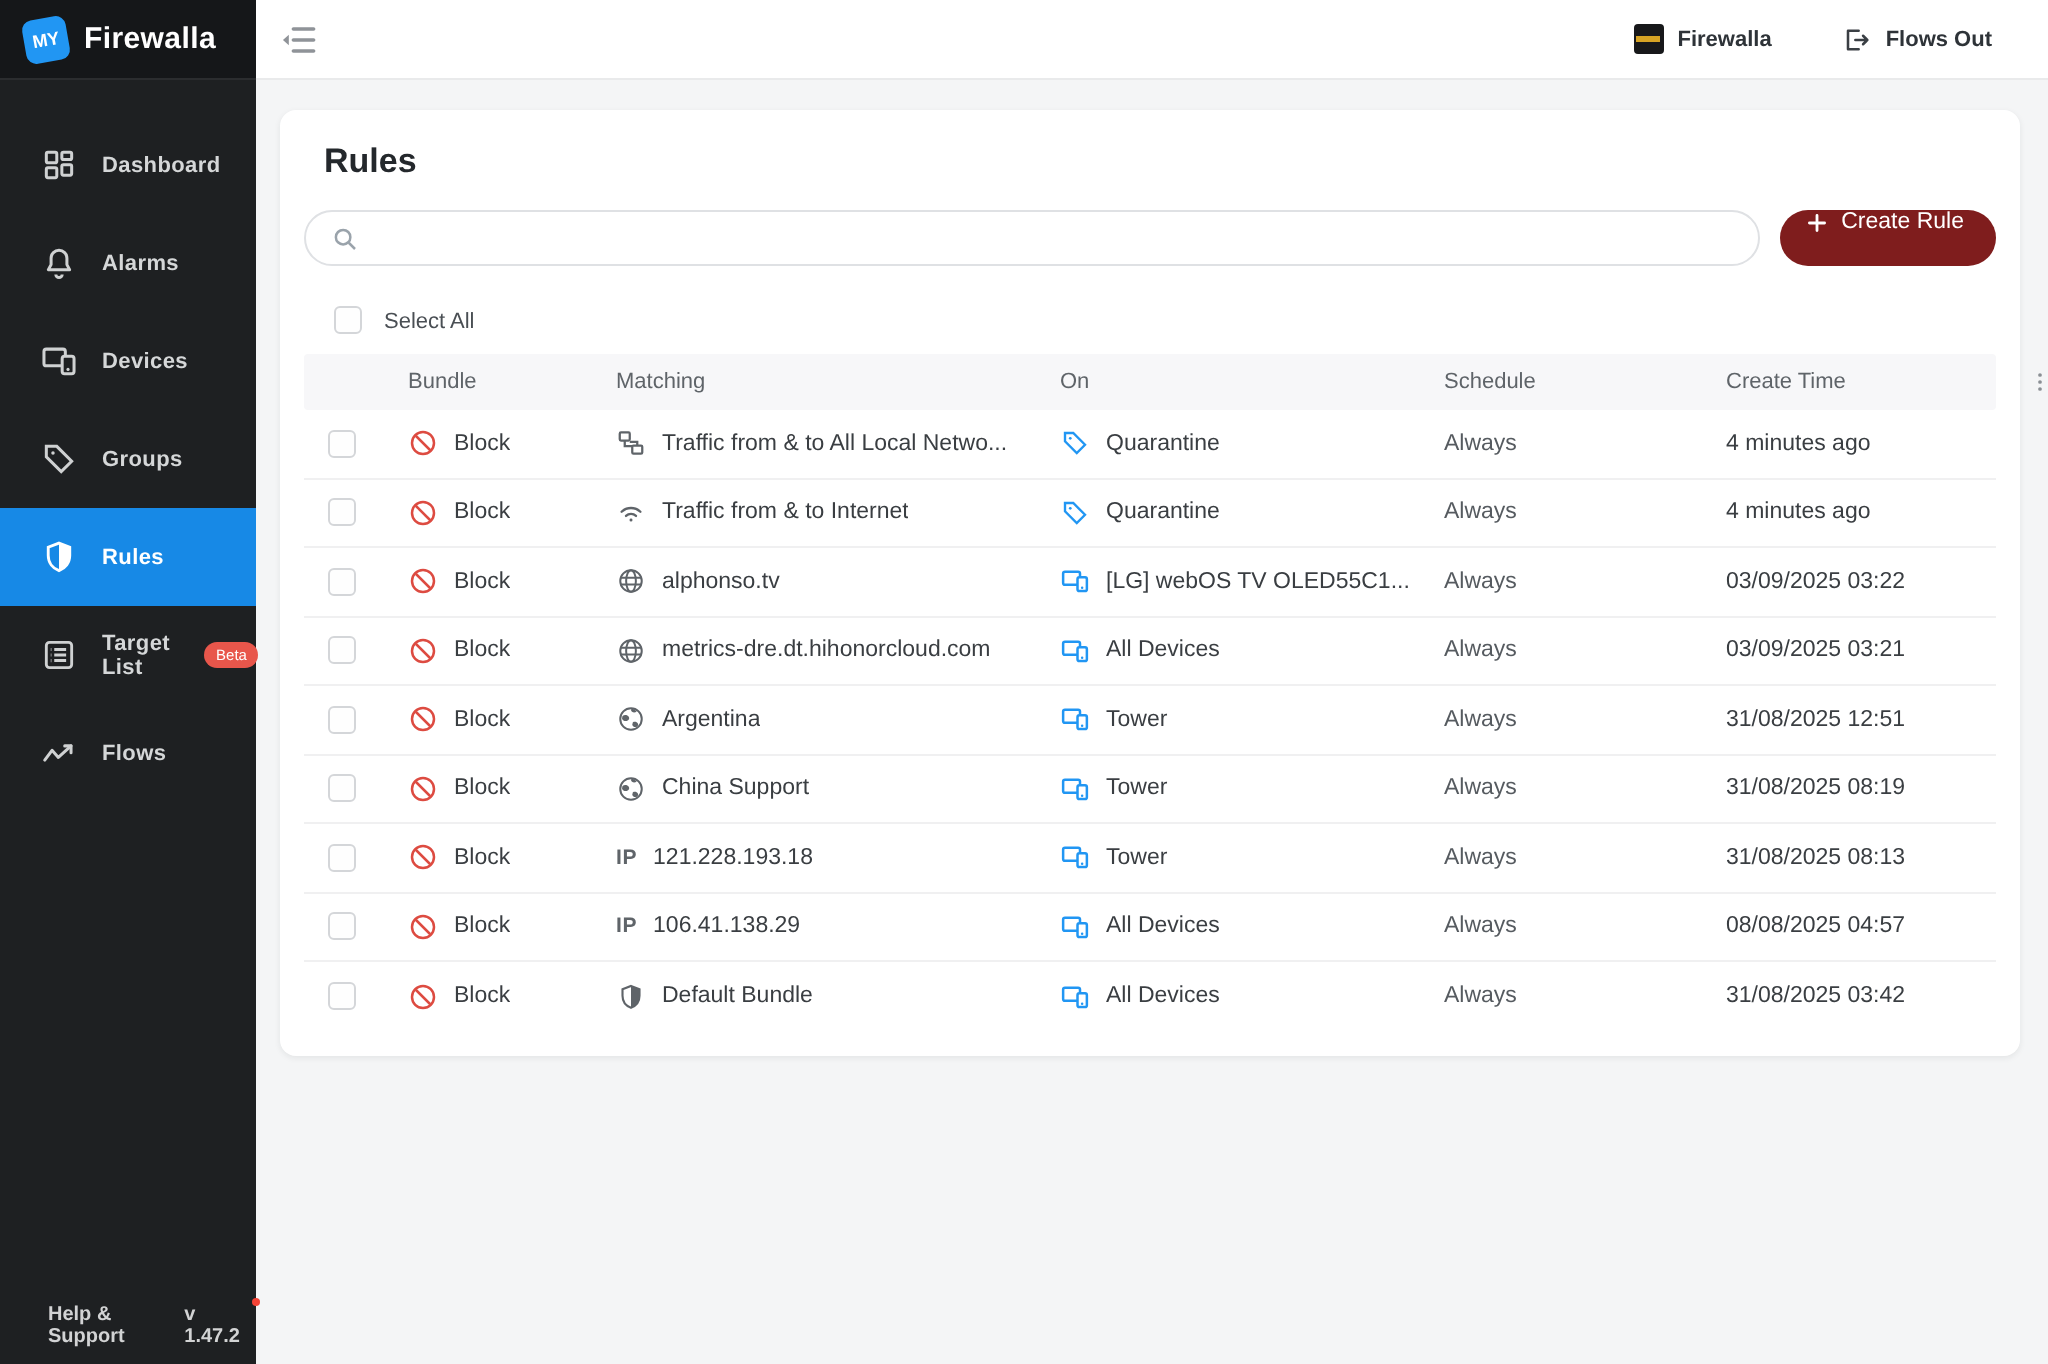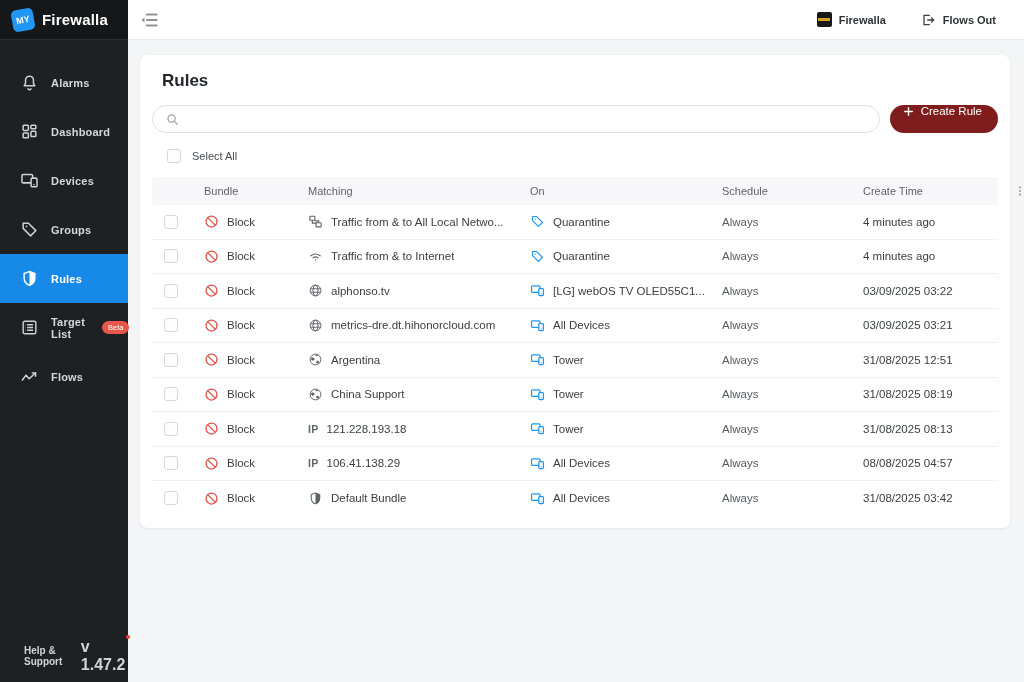--- a/index.html
+++ b/index.html
@@ -13,21 +13,21 @@
   .logo-name { color:#fff; font-size:15px; font-weight:bold; letter-spacing:.2px; }
   .nav { padding-top:18px; }
   .nav-item { height:49px; display:flex; align-items:center; padding-left:20px; gap:12px; color:#d5d7d8; cursor:pointer; }
   .nav-item .nv-ic { width:19px; height:19px; flex:0 0 19px; color:#cfd1d2; }
   .nav-item .nv-label { font-size:11px; font-weight:600; letter-spacing:.2px; }
   .nav-item.active { background:#1789e6; color:#fff; }
   .nav-item.active .nv-ic { color:#fff; }
   .badge-beta { background:#e8564b; color:#fff; font-size:7.5px; font-weight:normal; padding:2px 6px; border-radius:8px; margin-left:5px; }
   .side-footer { position:absolute; bottom:8px; left:10px; width:100%; display:flex; justify-content:space-between; align-items:center; padding:0 12px 0 14px; }
   .side-footer .hs { color:#d2d3d4; font-size:10px; font-weight:600; cursor:pointer; }
-  .side-footer .ver { color:#d2d3d4; font-size:16px; font-weight:600; position:relative; }
+  .side-footer .ver { color:#d2d3d4; font-size:10px; font-weight:600; position:relative; }
   .side-footer .ver::after { content:''; position:absolute; top:-3px; right:-4px; width:4px; height:4px; background:#f44336; border-radius:50%; }
 
   
   .topbar { position:absolute; left:128px; top:0; right:0; height:40px; background:#fff; border-bottom:1px solid #e9eaeb; display:flex; align-items:center; padding:0 28px 0 10px; }
   .fold-btn { width:22px; height:22px; color:#8f9398; cursor:pointer; }
   .topbar-right { margin-left:auto; display:flex; align-items:center; gap:34px; }
   .tb-group { display:flex; align-items:center; gap:7px; cursor:pointer; color:#2e3338; font-size:11px; font-weight:600; }
   .fw-box { width:15px; height:15px; background:#17181a; border-radius:2px; position:relative; }
   .fw-box::after { content:''; position:absolute; left:1.5px; right:1.5px; top:6px; height:3px; background:#d6a324; }
   .signout-ic { width:16px; height:16px; color:#3a3f44; }
@@ -35,21 +35,21 @@
   
   .content { position:absolute; left:128px; top:40px; right:0; bottom:0; background:#f4f5f6; }
   .card { margin:15px 14px 0 12px; background:#fff; border-radius:8px; box-shadow:0 1px 3px rgba(30,35,40,.08); padding:14px 12px 12px; min-height:457px; }
   .page-title { font-size:17px; font-weight:600; color:#24282c; margin:2px 0 14px 10px; }
   .toolbar { display:flex; align-items:center; gap:10px; margin-bottom:12px; }
   .search-wrap { flex:1; height:28px; border:1px solid #dfe1e4; border-radius:14px; display:flex; align-items:center; padding:0 12px; gap:8px; background:#fff; }
   .search-wrap .s-ic { width:15px; height:15px; color:#9aa3ab; flex:0 0 15px; }
   .search-wrap input { border:none; outline:none; flex:1; font-size:12px; font-family:"Liberation Sans",sans-serif; color:#333; background:transparent; }
   .btn-create { height:28px; padding:0 16px 0 12px; border:none; border-radius:14px; background:#7f1d1d; color:#fff; font-size:11.5px; font-weight:500; display:flex; gap:6px; cursor:pointer; font-family:"Liberation Sans",sans-serif; }
   .btn-create .p-ic { width:13px; height:13px; }
-  .selectall-row { display:flex; align-items:center; gap:11px; padding-left:15px; height:22px; margin-bottom:10px; }
+  .selectall-row { display:flex; align-items:flex-end; gap:11px; padding-left:15px; height:22px; margin-bottom:10px; }
   .selectall-row .sa-label { font-size:11px; color:#4a4f54; }
   .checkbox { width:14px; height:14px; border:1.5px solid #d4d6d9; border-radius:3px; background:#fefefe; cursor:pointer; flex:0 0 14px; }
 
   
   .thead, .trow { display:grid; grid-template-columns:40px 104px 222px 192px 141px 150px 1fr; align-items:center; padding:0 12px; }
   .thead { height:28px; background:#f7f7f9; border-radius:2px; }
   .thead .hcell { font-size:11px; color:#5f6469; }
   .thead .h-more { justify-self:end; width:14px; height:14px; color:#8a8f94; cursor:pointer; }
   .trow { height:34.5px; border-bottom:1px solid #f0f0f1; cursor:pointer; }
   .trow:last-child { border-bottom:none; }
@@ -68,34 +68,34 @@
 
 <div class="sidebar">
   <div class="logo-strip">
     <div class="logo-sq">
         <span>MY</span>
       </div>
     <div class="logo-name">Firewalla</div>
   </div>
   <div class="nav">
     <div class="nav-item">
-      <svg class="nv-ic" viewBox="0 0 24 24" fill="none" stroke="currentColor" stroke-width="1.9" stroke-linejoin="round">
-          <path d="M12 4a5 5 0 0 0-5 5v4l-1.7 3.2h13.4L17 13V9a5 5 0 0 0-5-5z"></path>
-          <path d="M10 19.2a2 2 0 0 0 4 0"></path>
-        </svg>
-      <span class="nv-label">Alarms</span>
-    </div>
-    <div class="nav-item">
       <svg class="nv-ic" viewBox="0 0 24 24" fill="none" stroke="currentColor" stroke-width="1.9">
           <rect x="4" y="4" width="6.6" height="6.6" rx="1"></rect>
           <rect x="13.8" y="4" width="6.2" height="4.6" rx="1"></rect>
           <rect x="4" y="13.8" width="6.6" height="6.2" rx="1"></rect>
           <rect x="13.8" y="11.8" width="6.2" height="6.6" rx="1"></rect>
         </svg>
       <span class="nv-label">Dashboard</span>
+    </div>
+    <div class="nav-item">
+      <svg class="nv-ic" viewBox="0 0 24 24" fill="none" stroke="currentColor" stroke-width="1.9" stroke-linejoin="round">
+          <path d="M12 4a5 5 0 0 0-5 5v4l-1.7 3.2h13.4L17 13V9a5 5 0 0 0-5-5z"></path>
+          <path d="M10 19.2a2 2 0 0 0 4 0"></path>
+        </svg>
+      <span class="nv-label">Alarms</span>
     </div>
     <div class="nav-item">
       <svg class="nv-ic" viewBox="0 0 24 24" fill="none" stroke="currentColor" stroke-width="1.9">
           <rect x="2.5" y="4.5" width="13.5" height="10.5" rx="1.5"></rect>
           <rect x="14" y="9" width="7.5" height="11" rx="1.5" fill="#1e2022"></rect>
           <circle cx="17.7" cy="17.3" r="1" fill="currentColor" stroke="none"></circle>
         </svg>
       <span class="nv-label">Devices</span>
     </div>
     <div class="nav-item">

